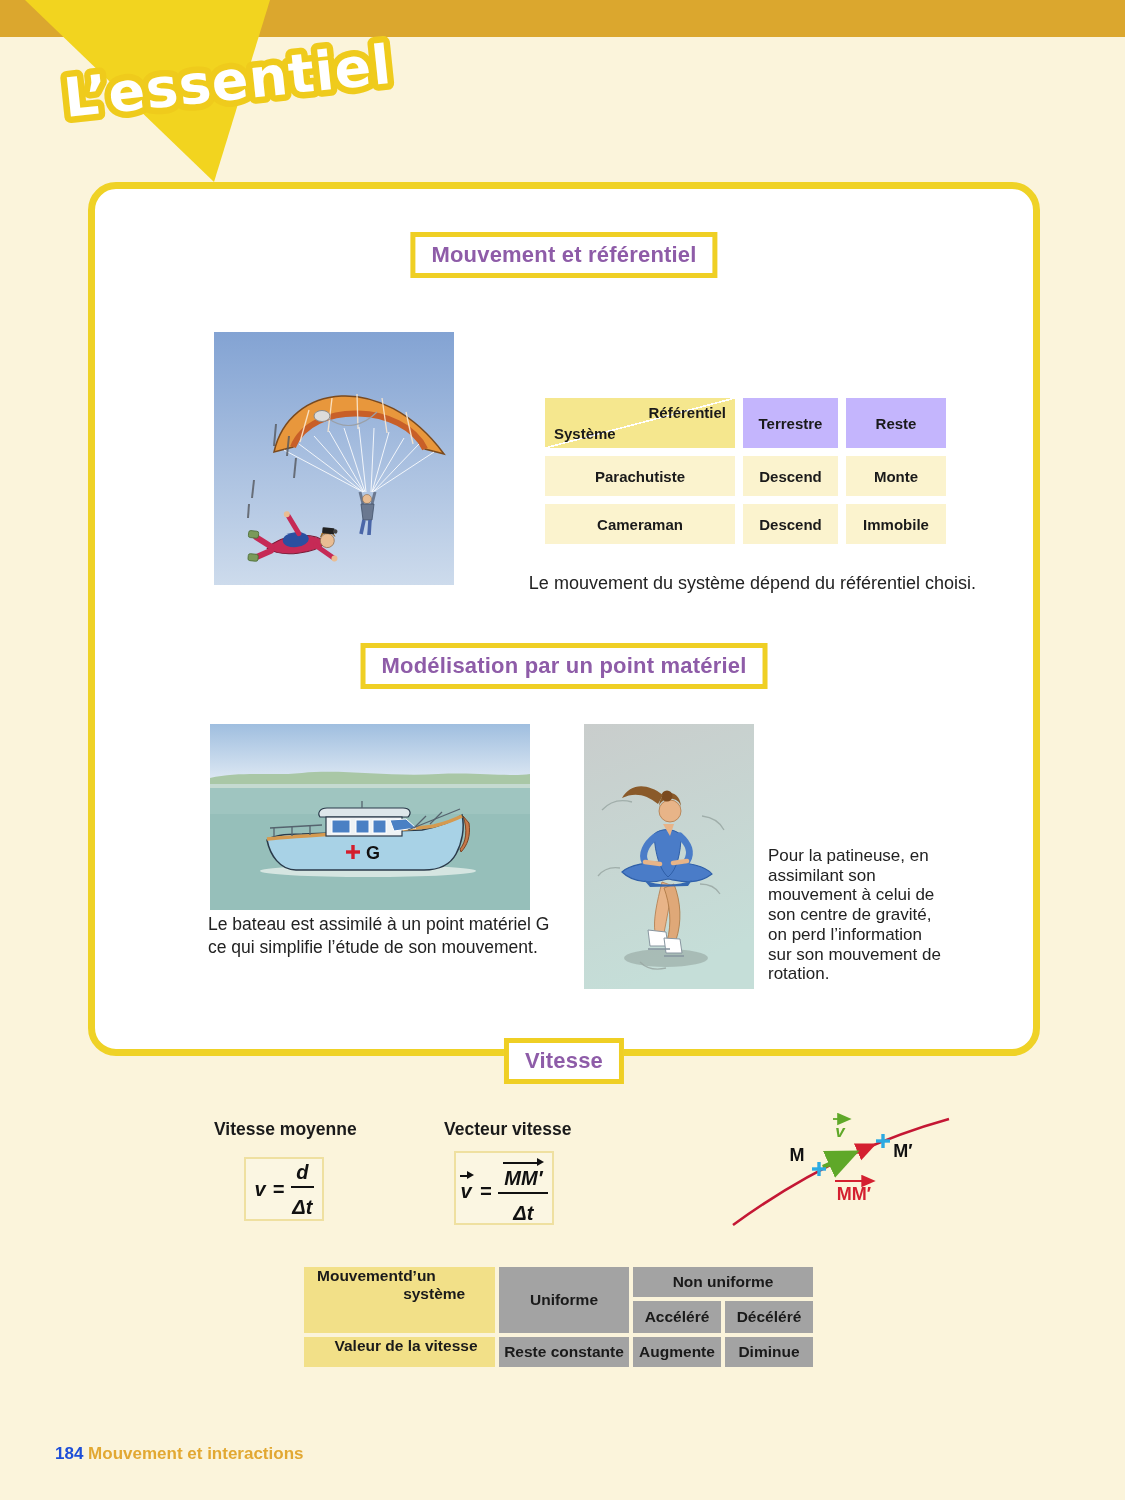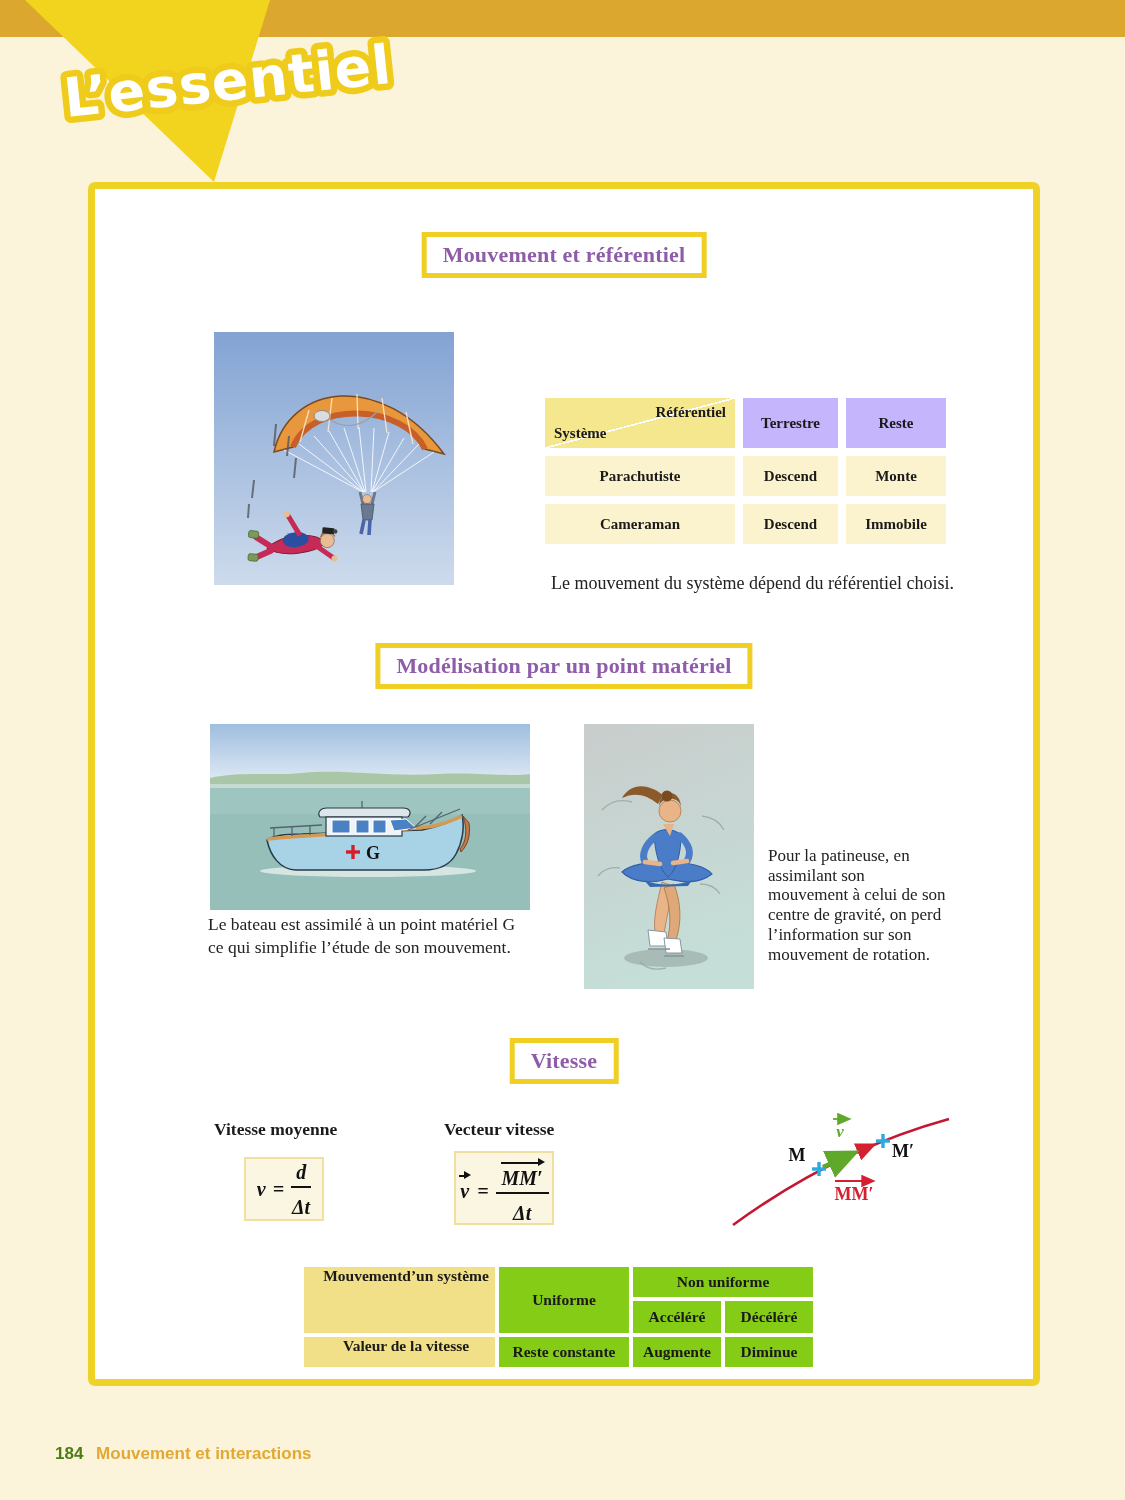--- a/index.html
+++ b/index.html
@@ -2,22 +2,22 @@
 <html><head>
 <meta charset="utf-8">
 <style>
   html,body{margin:0;padding:0;}
   body{font-family:"Liberation Sans","DejaVu Sans",sans-serif;}
   .page{position:relative;width:1125px;height:1500px;background:#FBF4DB;overflow:hidden;}
   .topbar{position:absolute;left:0;top:0;width:1125px;height:37px;background:#DBA72E;}
   .banner{position:absolute;left:0;top:0;}
   .banner-title{font-family:"DejaVu Sans",sans-serif;font-size:54px;font-weight:800;fill:#ffffff;
     stroke:#EFCB1C;stroke-width:13px;paint-order:stroke;stroke-linejoin:round;letter-spacing:1px;}
-  .card{position:absolute;left:88px;top:182px;width:952px;height:1204px;background:#ffffff;
-    border:7px solid #EFD226;border-radius:7px;box-sizing:border-box;font-family:Liberation Serif, serif;}
+  .card{position:absolute;left:88px;top:182px;width:952px;height:874px;background:#ffffff;
+    border:7px solid #EFD226;border-radius:28px;box-sizing:border-box;}
 
   .section-heading{position:absolute;left:50%;transform:translateX(-50%);
     border:5px solid #EFCF24;background:#fff;padding:5px 16px;white-space:nowrap;
     font-size:22px;font-weight:700;color:#8E5CA8;letter-spacing:0.2px;}
   .h-ref{top:43px;} .h-mod{top:454px;} .h-vit{top:849px;}
 
   
   .ref-table{position:absolute;left:450px;top:209px;display:grid;
     grid-template-columns:190px 95px 100px;grid-template-rows:50px 40px 40px;gap:8px;}
   .cell{display:flex;align-items:center;justify-content:center;font-weight:700;
@@ -59,33 +59,33 @@
   .curve-svg{position:absolute;left:630px;top:906px;}
 
   
   .speed-table{position:absolute;left:209px;top:1078px;display:grid;
     grid-template-columns:191px 130px 88px 88px;grid-template-rows:30px 32px 30px;gap:4px;}
   .speed-table .cell{font-size:15.5px;}
   .dark{background:#F2E088;justify-content:flex-start;text-align:left;padding-left:13px;
     flex-direction:row;align-items:flex-start;}
   .dark > span{display:block;}
   .dark.center-v{justify-content:center;}
-  .light{background:#84cc16;}
+  .light{background:#a3a3a3;}
   .st-a{grid-column:1;grid-row:1/3;}
   .st-uni{grid-column:2;grid-row:1/3;}
   .st-nonuni{grid-column:3/5;grid-row:1;}
   .st-acc{grid-column:3;grid-row:2;}
   .st-dec{grid-column:4;grid-row:2;}
   .st-b{grid-column:1;grid-row:3;}
   .st-rc{grid-column:2;grid-row:3;}
   .st-aug{grid-column:3;grid-row:3;}
   .st-dim{grid-column:4;grid-row:3;}
 
   .footer{position:absolute;left:55px;top:1444px;font-size:17px;font-weight:700;}
-  .footer .pagenum{color:#4d7c0f;margin-right:8px;}
+  .footer .pagenum{color:#1d4ed8;}
   .footer .chapter{color:#E2A832;}
 
   .illus{position:absolute;}
   .il-parachute{left:119px;top:143px;}
   .il-boat{left:115px;top:535px;}
   .il-skater{left:489px;top:535px;}
 </style>
 </head>
 <body>
 

